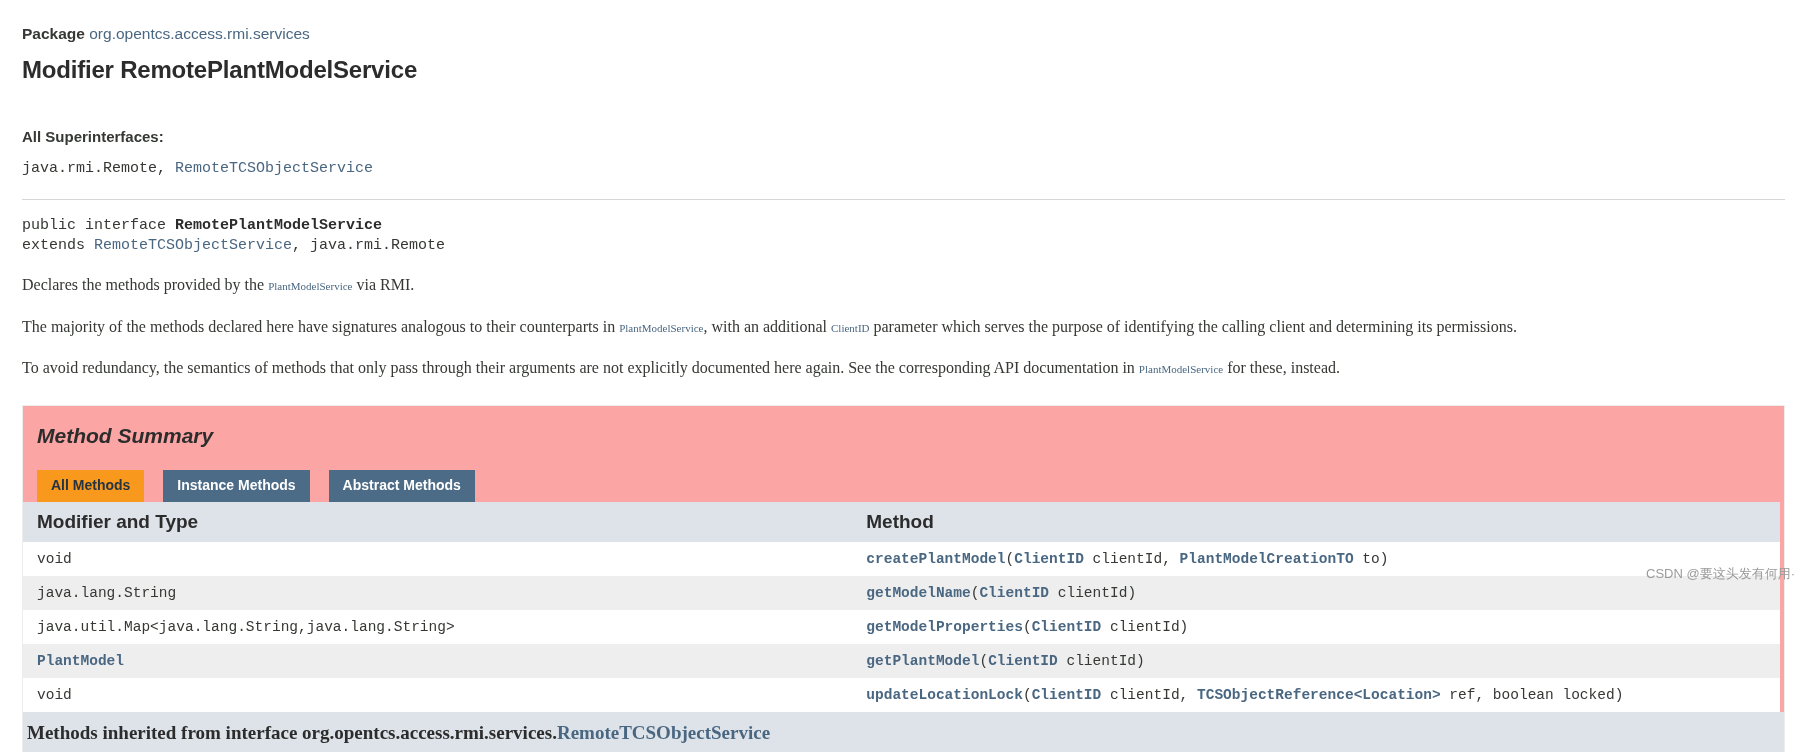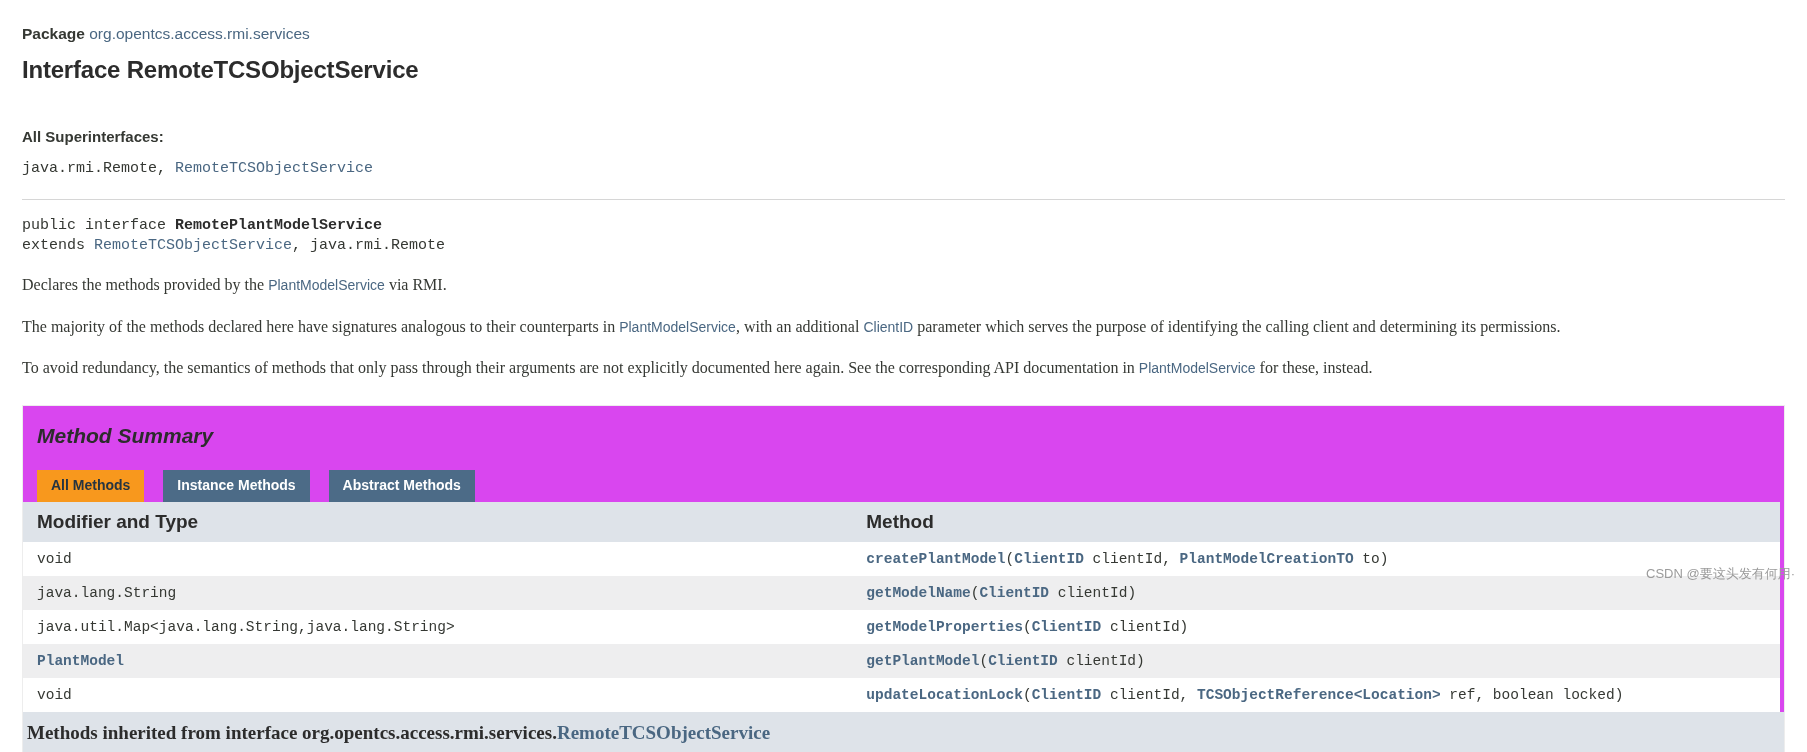--- a/index.html
+++ b/index.html
@@ -98,30 +98,30 @@
   }
 
   .para {
     font-family: "Liberation Serif", serif;
     font-size: 16px;
     line-height: 1.45;
     color: #353833;
     margin: 18px 0 0 0;
   }
   .para .mono {
-    font-family: Liberation Sans, sans-serif;
-    font-size: 14px;
+    font-family: Liberation Serif, serif;
+    font-size: 11px;
   }
 
   
   .summary-wrap {
     margin: 26px 22px 0 22px;
     border: 1px solid #ededed;
     border-bottom: none;
-    background: #d946ef;
+    background: #fca5a5;
     padding: 0 4px 0 0;
   }
   .summary-inner {
     padding: 18px 14px 0 14px;
   }
   .summary-heading {
     font-family: "Liberation Sans", sans-serif;
     font-style: italic;
     font-weight: bold;
     font-size: 21px;
@@ -244,21 +244,21 @@
 </head>
 <body>
 
 <div class="page">
 
   <div class="header">
     <div class="pkg-line">
       <span>Package</span>
       <a class="pkg-link" href="#">org.opentcs.access.rmi.services</a>
     </div>
-    <h1 class="title">Interface RemoteTCSObjectService</h1>
+    <h1 class="title">Modifier RemotePlantModelService</h1>
   </div>
 
   <div class="description">
     <div class="dt-label">All Superinterfaces:</div>
     <div class="dd-line">
       <span>java.rmi.Remote,</span>
       <a class="code-link" href="#">RemoteTCSObjectService</a>
     </div>
 
     <hr class="hr">

